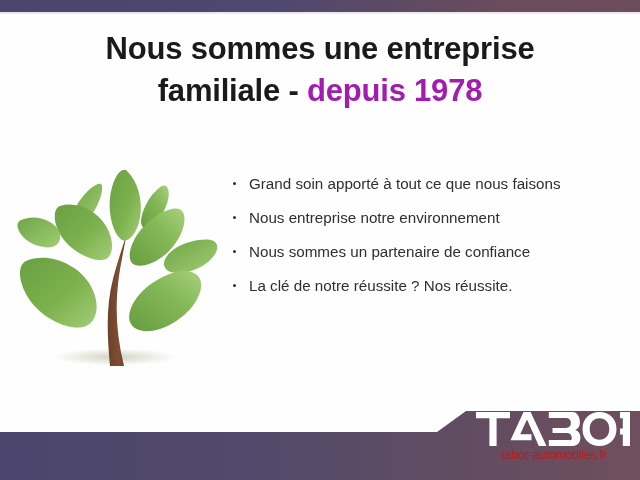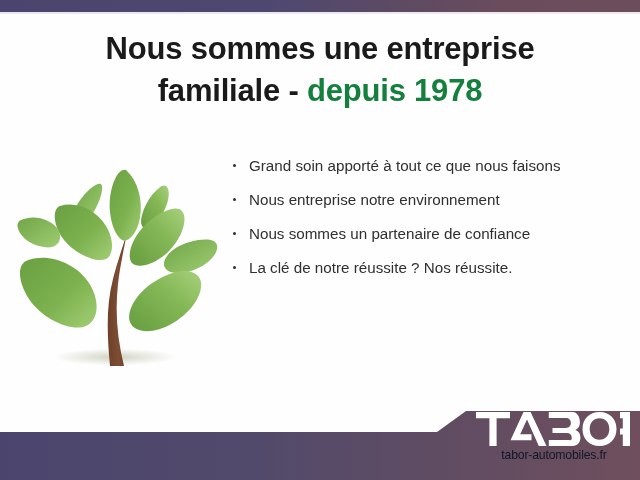--- a/index.html
+++ b/index.html
@@ -49,37 +49,37 @@
     width: 640px;
     text-align: center;
     color: #1a1a1a;
     font-size: 31px;
     font-weight: bold;
     line-height: 42px;
     letter-spacing: -0.2px;
   }
   .headline .line1 { display: block; }
   .headline .line2 { display: block; }
-  .accent-green { color: #15803d; }
+  .accent-green { color: #a21caf; }
 
   
   .tree-wrap {
     position: absolute;
     left: 14px;
     top: 148px;
     width: 205px;
     height: 245px;
   }
   .tree-wrap svg { display: block; }
 
   
   .bullets {
     position: absolute;
     left: 228px;
-    top: 149px;
+    top: 167px;
     width: 400px;
     list-style: none;
     margin: 0;
     padding: 0;
   }
   .bullets li {
     position: relative;
     padding-left: 21px;
     margin: 0 0 0 0;
     height: 34px;
@@ -122,21 +122,21 @@
     top: 0;
     width: 154px;
     height: 34px;
   }
   .logo-tagline {
     position: absolute;
     left: 2px;
     top: 36px;
     width: 152px;
     text-align: center;
-    color: #0f172a;
+    color: #b91c1c;
     font-size: 12.2px;
     letter-spacing: -0.15px;
     white-space: nowrap;
   }
 </style>
 </head>
 <body>
 
 <div id="slide">
 

